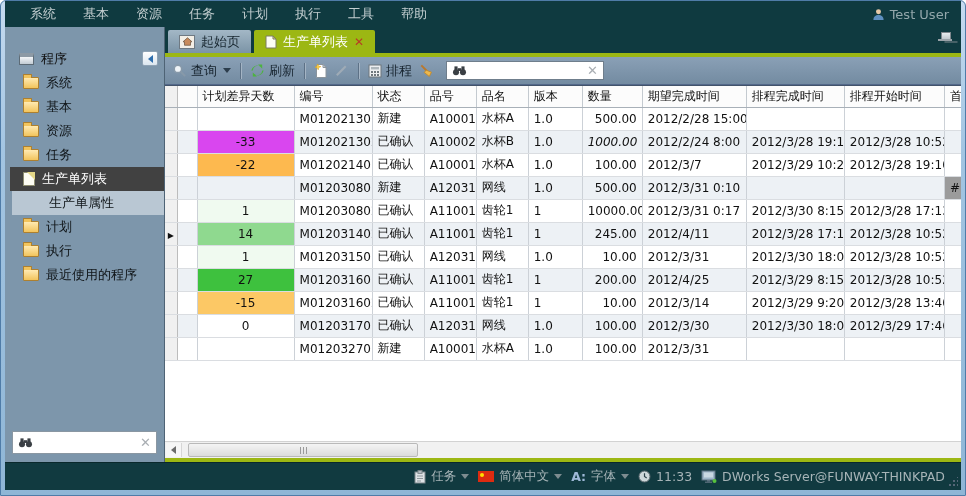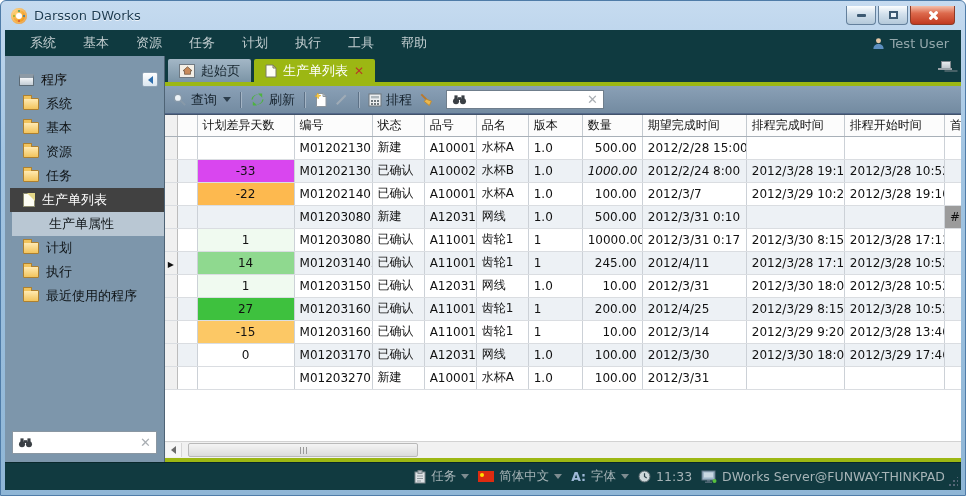--- a/index.html
+++ b/index.html
@@ -29,21 +29,21 @@
 
   
   .menubar{height:26px;background:#0f3a40;display:flex;align-items:center;gap:27px;padding:0 12px 0 25px;}
   .menu-item{color:#c3ced0;font-size:13px;cursor:default;}
   .menu-user{margin-left:auto;display:flex;align-items:center;gap:5px;color:#93a7ab;}
 
   
   .main{flex:1;display:flex;min-height:0;}
 
   
-  .sidebar{width:160px;background:#7d96ab;border-right:1px solid #4e6375;display:flex;flex-direction:column;padding-top:11px;}
+  .sidebar{width:160px;background:#7d96ab;border-right:1px solid #4e6375;display:flex;flex-direction:column;padding-top:19px;}
   .side-header{height:25px;display:flex;align-items:center;gap:7px;padding:0 6px 0 14px;}
   .prog-icon{width:15px;height:12px;background:linear-gradient(#f4f6f8,#c2ccd4);border:1px solid #5d6b76;border-top:4px solid #8d9aa5;}
   .collapse-btn{margin-left:auto;width:16px;height:15px;background:linear-gradient(#ffffff,#dbe6ef);
     border:1px solid #8fa3b5;border-radius:2px;display:flex;align-items:center;justify-content:center;}
   .collapse-btn::before{content:"";width:0;height:0;border:4px solid transparent;border-right:5px solid #2f6fae;margin-left:-4px;}
   .side-item{height:24px;display:flex;align-items:center;gap:7px;padding-left:13px;margin-left:5px;font-size:13px;color:#101518;cursor:default;}
   .side-item.selected{background:#414141;color:#fff;}
   .side-item.sub{background:#b9c7d3;padding-left:37px;margin-left:7px;}
   .folder-icon{width:16px;height:12px;background:linear-gradient(#ffeab2,#f2c45c);border:1px solid #ad8030;border-radius:1px;position:relative;flex:0 0 auto;}
   .folder-icon::before{content:"";position:absolute;left:-1px;top:-4px;width:7px;height:3px;background:#f2c45c;border:1px solid #ad8030;border-bottom:none;border-radius:1px 1px 0 0;}
@@ -108,35 +108,20 @@
   .flag{width:16px;height:11px;background:#dd2b10;position:relative;}
   .flag::before{content:"";position:absolute;left:2px;top:2px;width:4px;height:4px;background:#ffde00;border-radius:50%;}
   .font-a{color:#9fb9d8;font-weight:bold;}
   svg{display:block;}
 </style>
 </head>
 <body>
 
 <div class="frame">
 
-  <div class="titlebar">
-    <span class="app-icon"></span>
-    <span class="title-text">Darsson DWorks</span>
-    <div class="winbtns">
-      <div class="winbtn">
-          <span class="glyph-min"></span>
-        </div>
-      <div class="winbtn">
-          <span class="glyph-max"></span>
-        </div>
-      <div class="winbtn close">
-          <span class="glyph-close"></span>
-        </div>
-    </div>
-  </div>
 
   <div class="menubar">
     <div id="menu-items" style="display:flex;gap:27px;">
         <div class="menu-item">系统</div>
         <div class="menu-item">基本</div>
         <div class="menu-item">资源</div>
         <div class="menu-item">任务</div>
         <div class="menu-item">计划</div>
         <div class="menu-item">执行</div>
         <div class="menu-item">工具</div>

